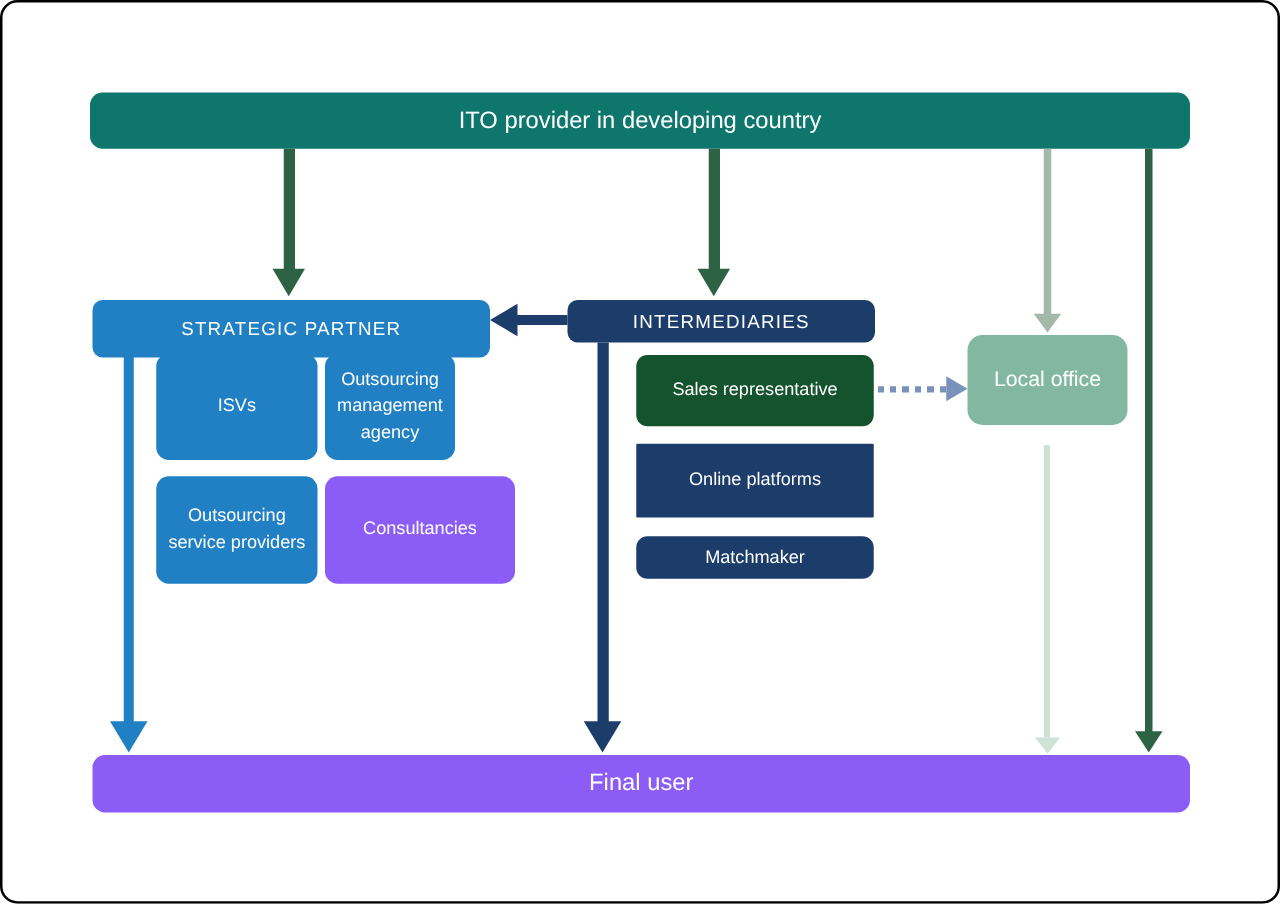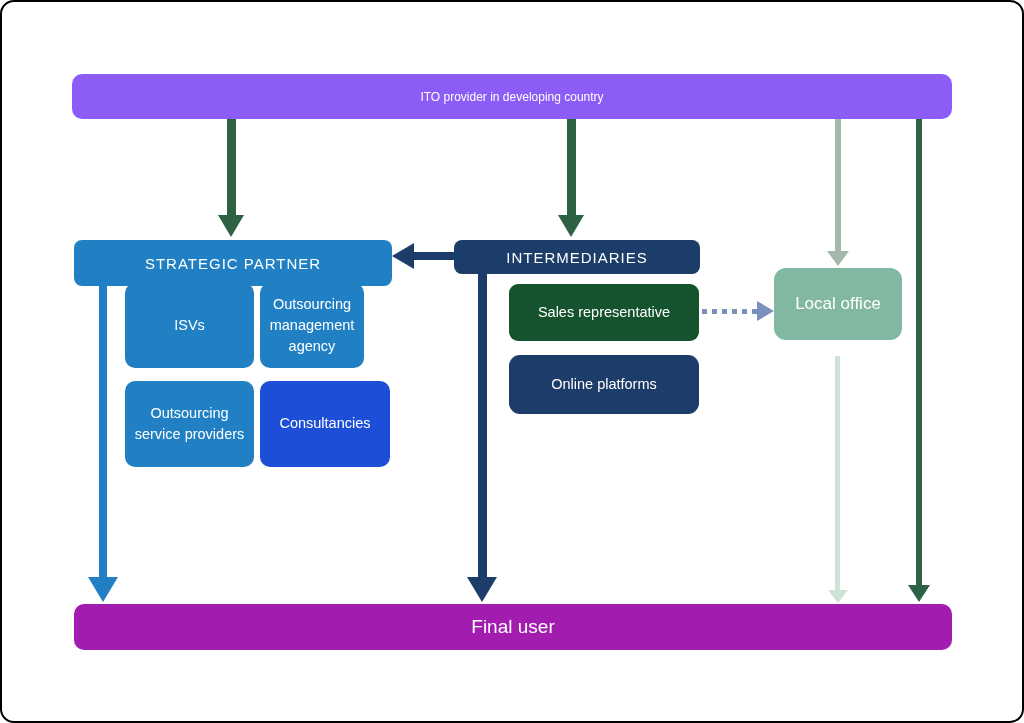--- a/index.html
+++ b/index.html
@@ -7,34 +7,34 @@
     position:relative; width:1024px; height:723px;
     background:#ffffff; overflow:hidden;
     border:2px solid #000; border-radius:14px; box-sizing:border-box;
     font-family:"Liberation Sans","DejaVu Sans",sans-serif;
     -webkit-font-smoothing:antialiased;
   }
   .box { position:absolute; display:flex; align-items:center; justify-content:center;
          color:#ffffff; text-align:center; box-sizing:border-box; }
 
   
-  .bar-top   { left:70px;  top:72px;  width:880px; height:45px; background:#8b5cf6; border-radius:10px; font-size:12px; }
-  .bar-final { left:72px;  top:602px; width:878px; height:46px; background:#a21caf; border-radius:10px; font-size:19px;align-items:center; }
+  .bar-top   { left:70px;  top:72px;  width:880px; height:45px; background:#0f766e; border-radius:10px; font-size:19px; }
+  .bar-final { left:72px;  top:602px; width:878px; height:46px; background:#8b5cf6; border-radius:10px; font-size:19px;align-items:center; }
 
   
   .sp-header { left:72px;  top:238px; width:318px; height:46px; background:#2180c4; border-radius:8px; font-size:15px; letter-spacing:1px; }
   .sp-isvs   { left:123px; top:281px; width:129px; height:85px; background:#2180c4; border-radius:10px; font-size:14.5px; line-height:1.45; padding:4px; }
   .sp-oma    { left:258px; top:281px; width:104px; height:85px; background:#2180c4; border-radius:10px; font-size:14.5px; line-height:1.45; padding:4px; }
   .sp-osp    { left:123px; top:379px; width:129px; height:86px; background:#2180c4; border-radius:10px; font-size:14.5px; line-height:1.45; padding:4px; }
-  .sp-con    { left:258px; top:379px; width:130px; height:86px; background:#1d4ed8; border-radius:10px; font-size:14.5px; line-height:1.45; padding:16px; }
+  .sp-con    { left:258px; top:379px; width:152px; height:86px; background:#8b5cf6; border-radius:10px; font-size:14.5px; line-height:1.45; padding:16px; }
 
   
   .in-header { left:452px; top:238px; width:246px; height:34px; background:#1c3c69; border-radius:8px; font-size:15px; letter-spacing:1px; }
   .in-sales  { left:507px; top:282px; width:190px; height:57px; background:#14532d; border-radius:9px; font-size:14.5px; line-height:1.45; padding:4px; }
-  .in-online { left:507px; top:353px; width:190px; height:59px; background:#1c3c69; border-radius:11px; font-size:14.5px; line-height:1.45; padding:11px; }
+  .in-online { left:507px; top:353px; width:190px; height:59px; background:#1c3c69; border-radius:1px; font-size:14.5px; line-height:1.45; padding:11px; }
   .in-match  { left:507px; top:427px; width:190px; height:34px; background:#1c3c69; border-radius:9px; font-size:14.5px; }
 
   
   .local     { left:772px; top:266px; width:128px; height:72px; background:#82b8a2; border-radius:12px; font-size:17px;text-align:right; }
 
   
   .seg  { position:absolute; }
   .head { position:absolute; width:0; height:0; }
 
   
@@ -108,20 +108,23 @@
 
   <div class="box in-header">
     <span>INTERMEDIARIES</span>
   </div>
   <div class="box in-sales">
     <span>Sales representative</span>
   </div>
   <div class="box in-online">
     <span>Online platforms</span>
   </div>
+  <div class="box in-match">
+    <span>Matchmaker</span>
+  </div>
 
   <div class="seg ln-n2"></div>
   <div class="head hd-n2"></div>
 
   <div class="seg ln-d1"></div>
   <div class="head hd-d1"></div>
 
   <div class="box local">
     <span>Local office</span>
   </div>

